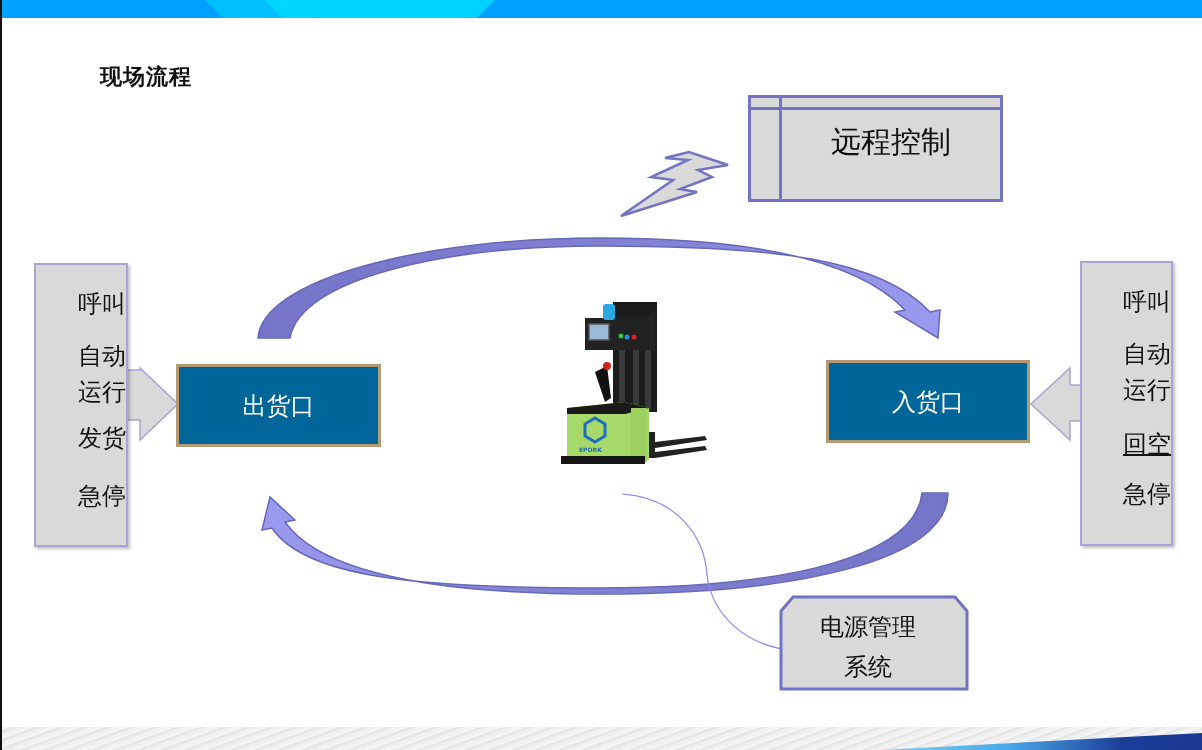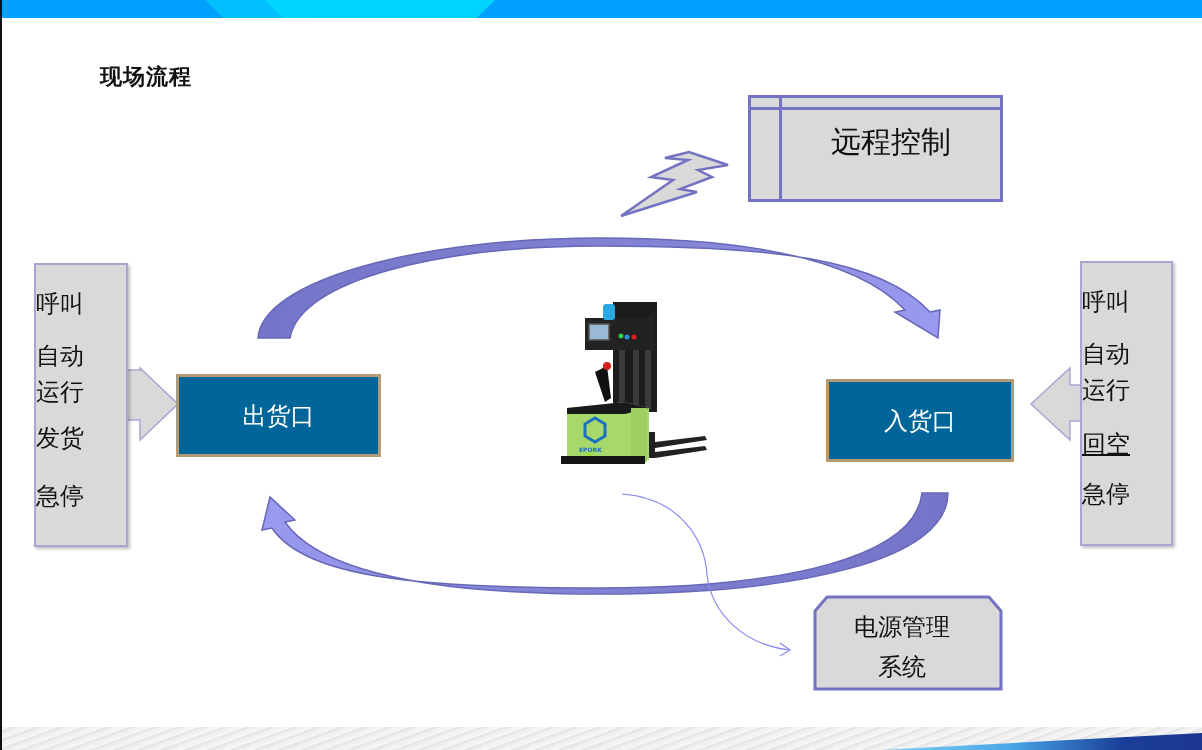--- a/index.html
+++ b/index.html
@@ -13,32 +13,32 @@
                        clip-path:polygon(0 0,100% 0,92% 100%,8% 100%); opacity:.9; }
     .bottom-strip { position:absolute; left:0; top:727px; width:1202px; height:23px;
                     background:repeating-linear-gradient(160deg,#eeeeee 0px,#f7f7f7 3px,#e3e3e3 5px,#f4f4f4 8px); }
     .bottom-swoosh { position:absolute; left:880px; top:733px; width:322px; height:17px;
                      background:linear-gradient(90deg,#7fd0f0 0%,#4aa8e8 40%,#1a3f99 75%,#1c3690 100%);
                      clip-path:polygon(0 100%,100% 0,100% 100%); }
     .title { position:absolute; left:100px; top:62px; font-size:22px; font-weight:bold; color:#111; letter-spacing:1px; }
 
     .side-panel { position:absolute; background:#d9d9d9; border:2px solid #a9a5d2; box-shadow:2px 2px 3px rgba(0,0,0,.25);
                   box-sizing:border-box; }
-    .side-panel .item { position:absolute; left:0; width:100%; text-align:left; font-size:24px; color:#111; }
+    .side-panel .item { position:absolute; left:0; width:100%; text-align:right; font-size:24px; color:#111; }
 
     .port { position:absolute; background:#006699; border:3px solid #b59a74; box-sizing:border-box;
-            color:#fff; font-size:24px; display:flex; align-items:center; justify-content:center;margin-top:10px; }
+            color:#fff; font-size:24px; display:flex; align-items:center; justify-content:center; }
 
     .remote-box { position:absolute; left:748px; top:95px; width:255px; height:107px; background:#d9d9d9;
                   border:3px solid #7373c2; box-sizing:border-box; }
     .remote-box .hline { position:absolute; left:0; top:9px; width:100%; height:3px; background:#7373c2; }
     .remote-box .vline { position:absolute; left:28px; top:0; width:3px; height:100%; background:#7373c2; }
     .remote-box .text { position:absolute; left:31px; right:0; top:24px; text-align:center; font-size:30px; line-height:40px; color:#111; }
 
-    .power-box { position:absolute; left:813px; top:595px; width:178px; height:96px; }
+    .power-box { position:absolute; left:779px; top:595px; width:178px; height:96px; }
     .power-box svg { position:absolute; left:0; top:0; }
     .power-box .text { position:absolute; left:0; width:100%; top:12px; text-align:center; font-size:24px; line-height:40px; color:#111; }
 
     .diagram-svg { position:absolute; left:0; top:0; }
     .forklift { position:absolute; left:555px; top:290px; width:160px; height:180px; }
   </style>
 </head>
 <body>
 
 <div class="left-edge"></div>
@@ -104,21 +104,21 @@
   <div class="item" style="top:23px;">呼叫</div>
   <div class="item" style="top:75px;">自动</div>
   <div class="item" style="top:111px;">运行</div>
   <div class="item" style="top:165px;text-decoration:underline;">回空</div>
   <div class="item" style="top:215px;">急停</div>
 </div>
 
 <div class="port" style="left:176px; top:364px; width:205px; height:83px;">
   <span>出货口</span>
 </div>
-<div class="port" style="left:826px; top:369px; width:188px; height:83px;">
+<div class="port" style="left:826px; top:360px; width:204px; height:83px;">
   <span>入货口</span>
 </div>
 
 <div class="remote-box">
   <div class="hline"></div>
   <div class="vline"></div>
   <div class="text">
     <div>远程控制</div>
   </div>
 </div>

